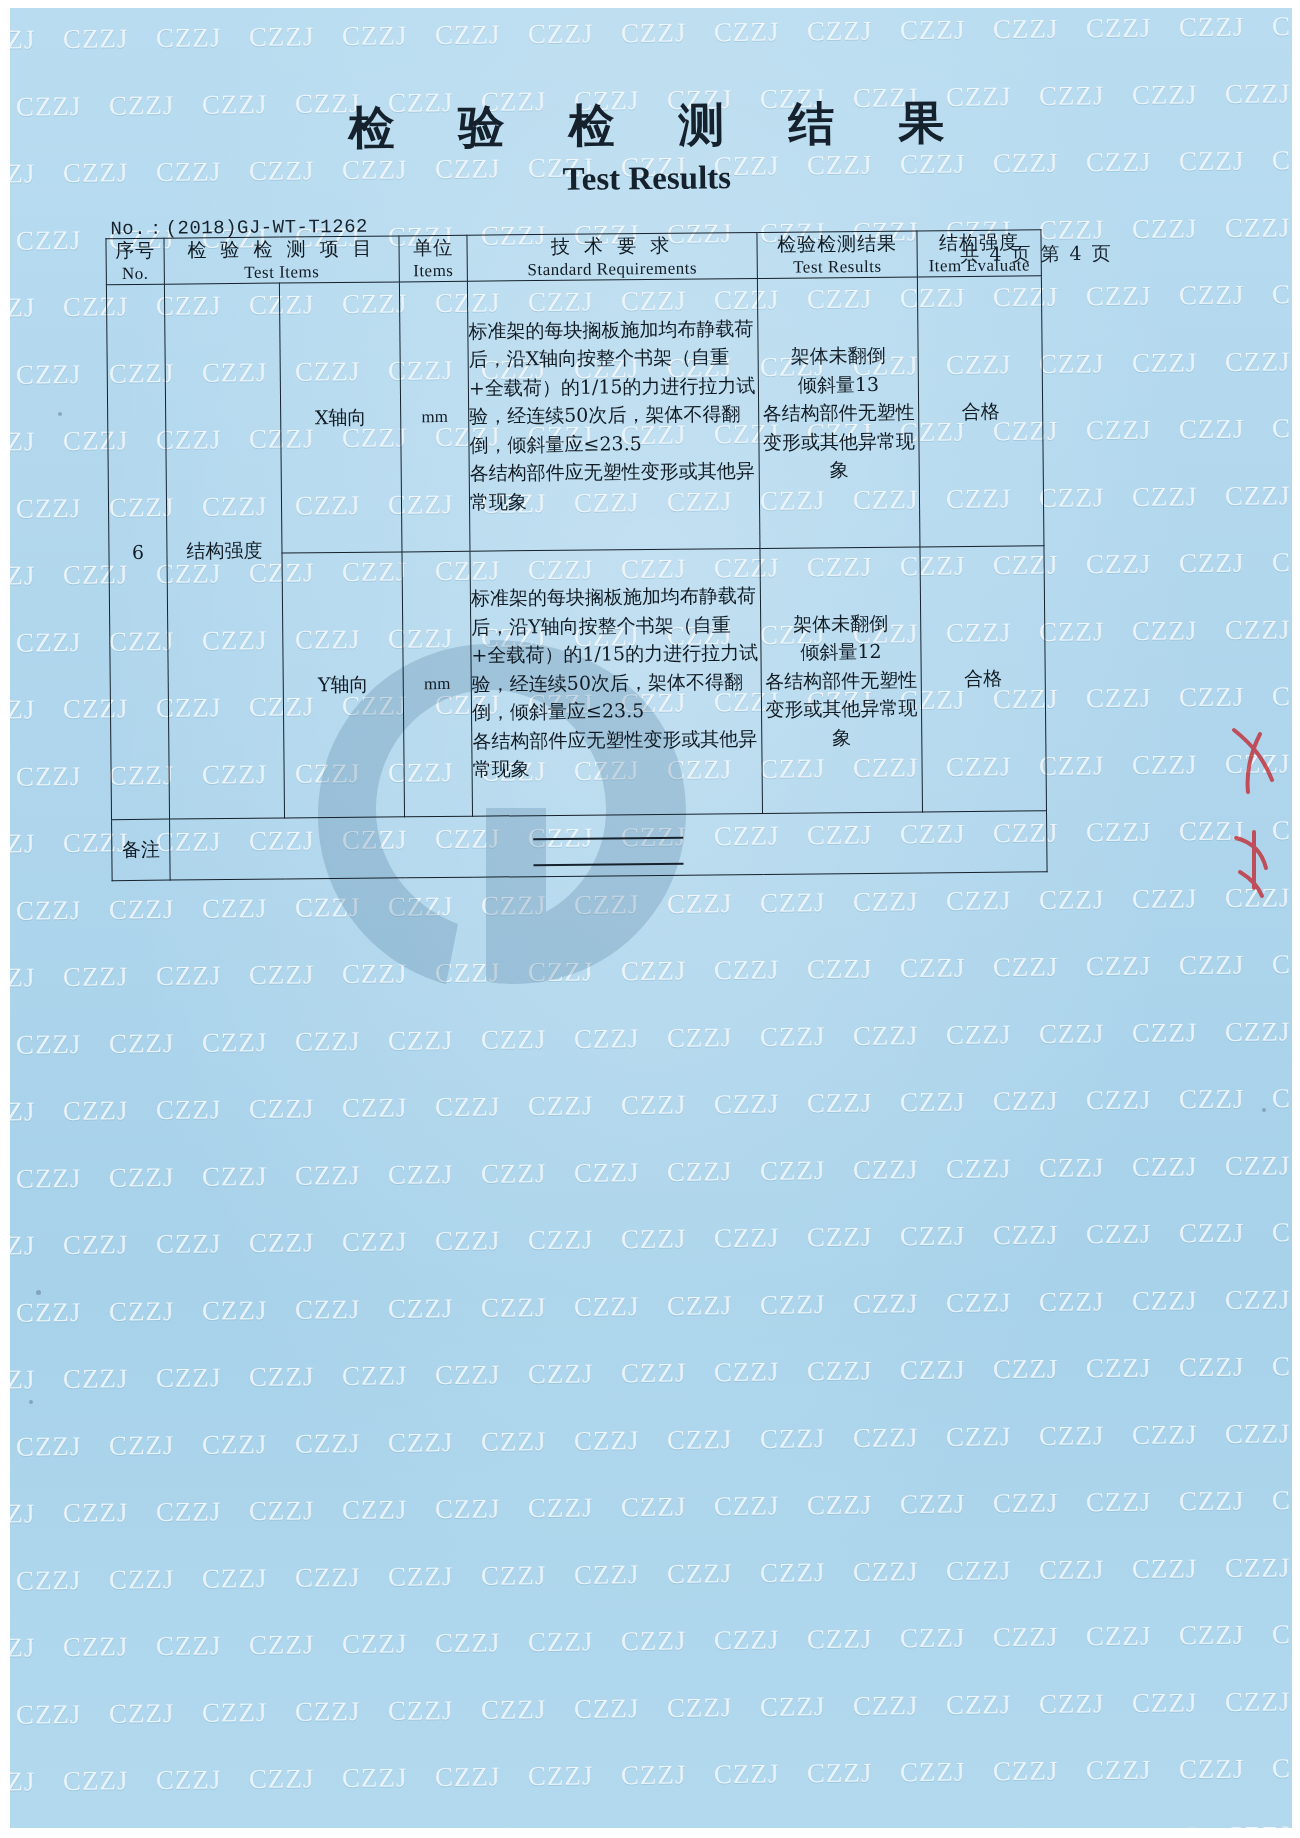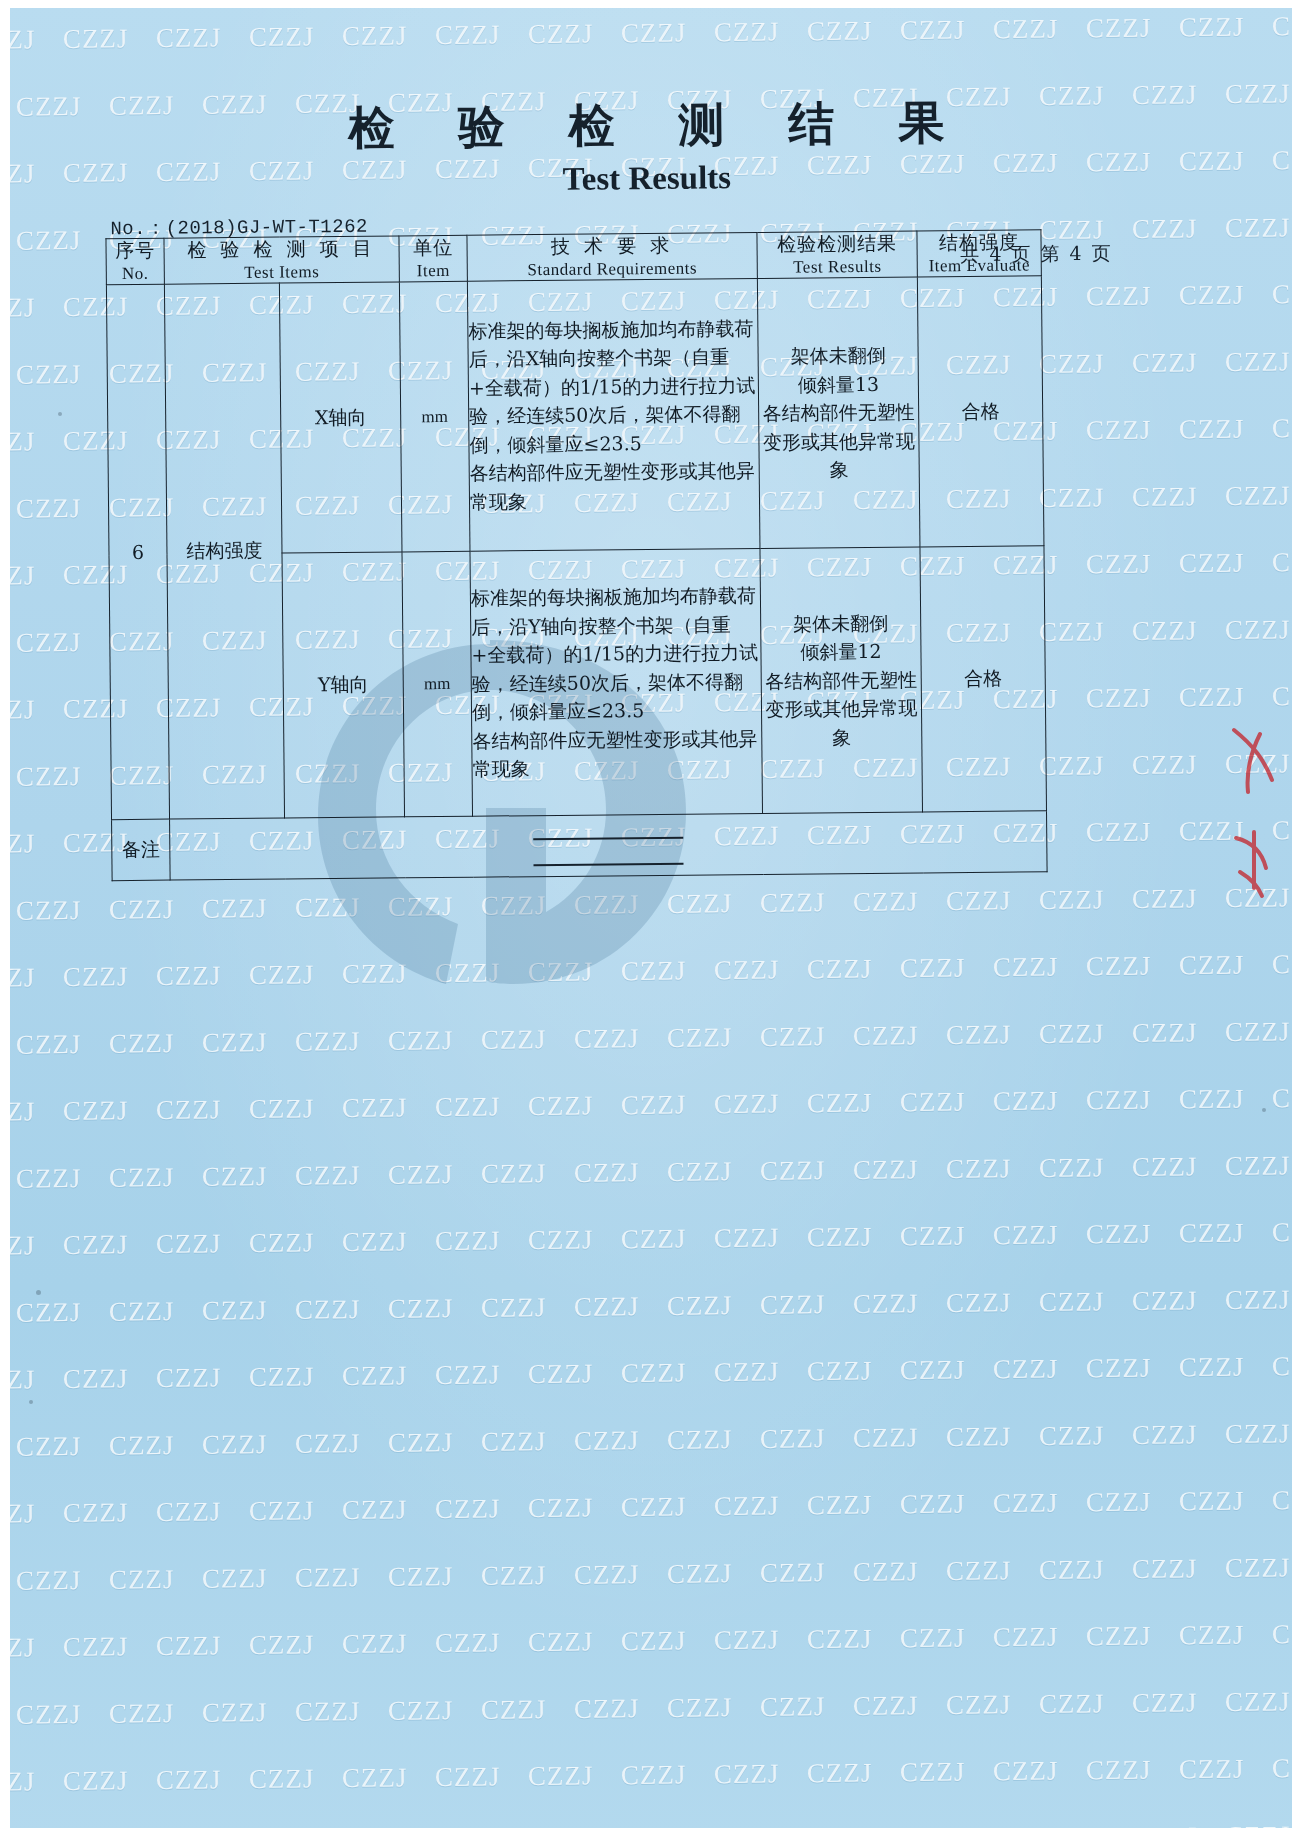--- a/index.html
+++ b/index.html
@@ -266,21 +266,21 @@
           <td class="hd">
             <div class="cn tight">序号</div>
             <div class="en">No.</div>
           </td>
           <td class="hd" colspan="2">
             <div class="cn">检 验 检 测 项 目</div>
             <div class="en">Test Items</div>
           </td>
           <td class="hd">
             <div class="cn tight">单位</div>
-            <div class="en">Item</div>
+            <div class="en">Items</div>
           </td>
           <td class="hd">
             <div class="cn">技 术 要 求</div>
             <div class="en">Standard Requirements</div>
           </td>
           <td class="hd">
             <div class="cn tight">检验检测结果</div>
             <div class="en">Test Results</div>
           </td>
           <td class="hd">

